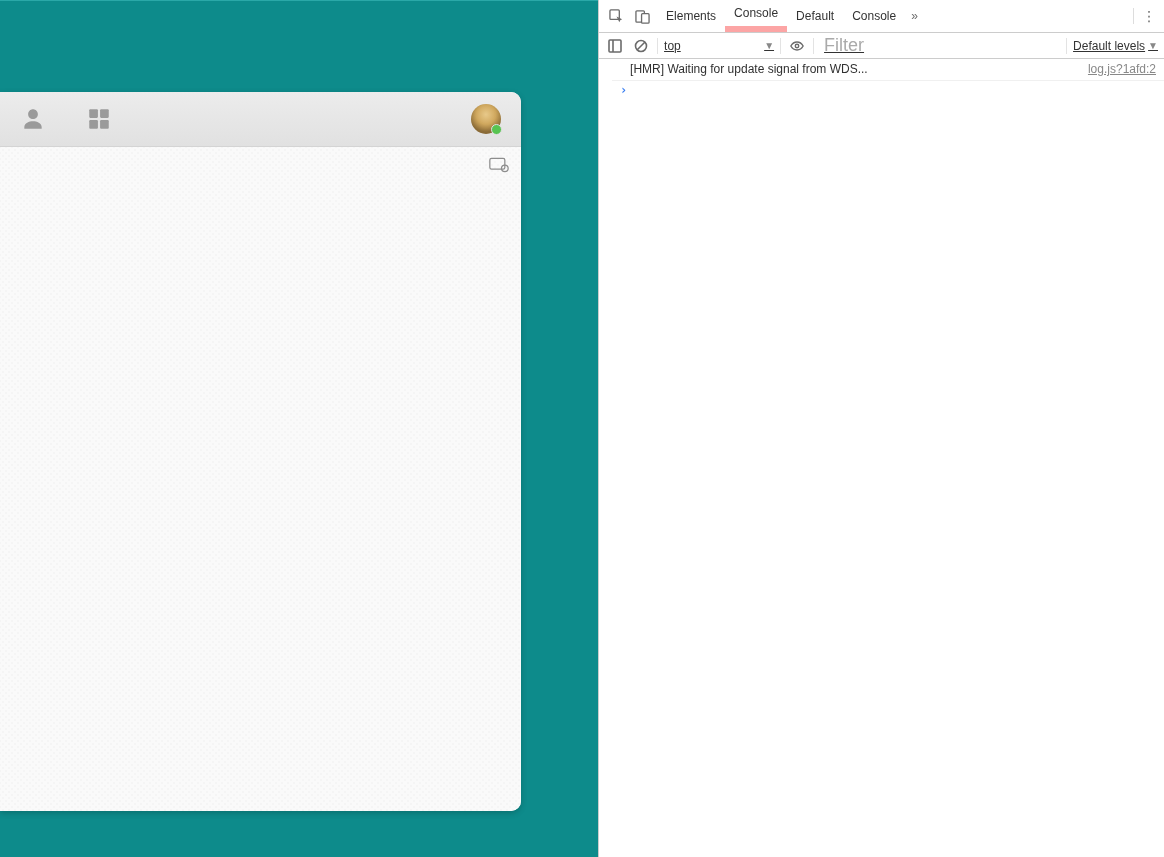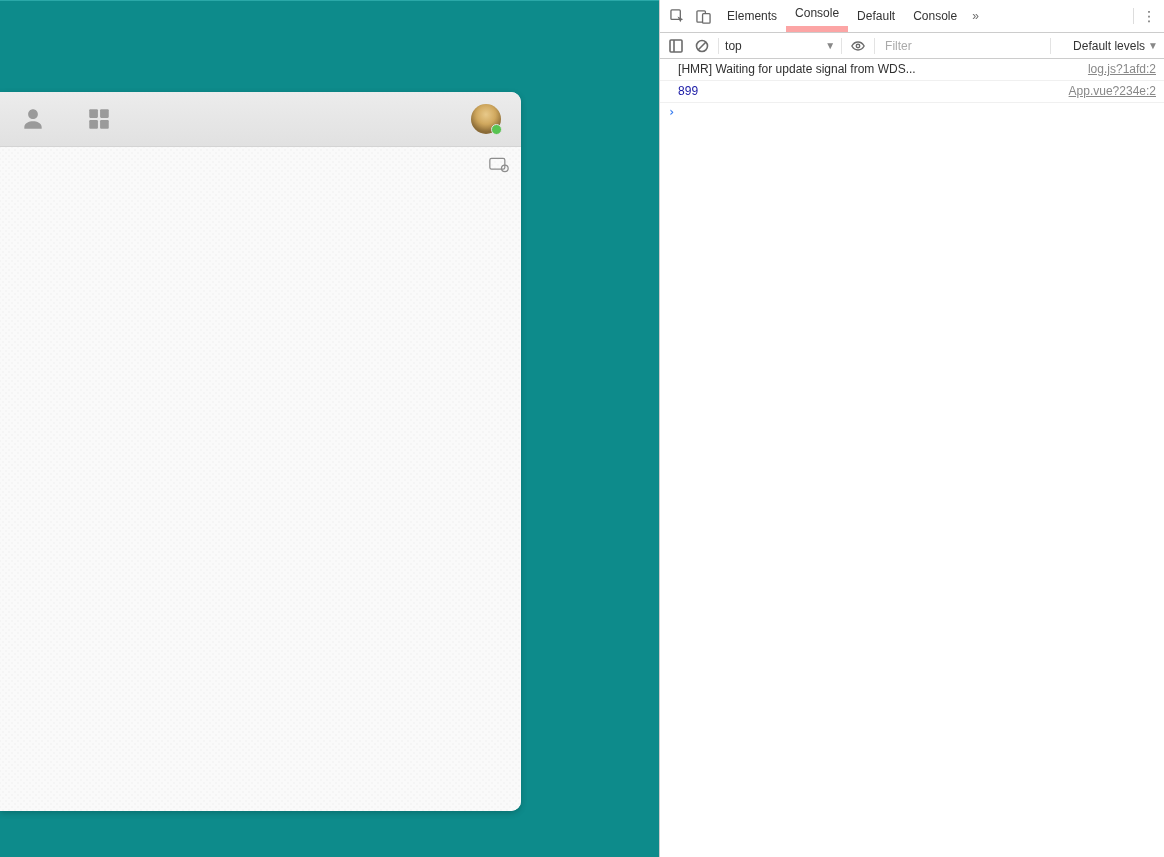--- a/index.html
+++ b/index.html
@@ -70,37 +70,37 @@
 .dt-tabbtn svg { width:15px; height:15px; stroke:#6b6b6b; fill:none; stroke-width:1.4; }
 .dt-tab { padding:0 9px; height:100%; display:flex; align-items:center; cursor:pointer; color:#333; }
 .dt-tab.active { border-bottom:6px solid #fca5a5; color:#333; }
 .dt-chevrons { padding:0 6px; color:#6b6b6b; font-size:12px; cursor:pointer; }
 .dt-divider { width:1px; height:16px; background:#ddd; margin:0 6px; }
 .dt-kebab { color:#6b6b6b; font-size:14px; padding:0 2px; cursor:pointer; }
 
 .dt-toolbar {
   height:26px; display:flex; align-items:center;
   border-bottom:1px solid #ccc; font-size:12px; color:#333;
-  padding:0 6px; gap:6px;
+  padding:0 6px; gap:6px;text-decoration:underline;
 }
 .dt-tool { width:20px; height:20px; display:flex; align-items:center; justify-content:center; cursor:pointer; }
 .dt-tool svg { width:14px; height:14px; stroke:#6b6b6b; fill:none; stroke-width:1.6; }
 .tb-sep { width:1px; height:16px; background:#e3e3e3; }
 .context-select { display:flex; align-items:center; gap:4px; min-width:110px; cursor:pointer; color:#333; }
 .context-select .carat { color:#888; font-size:10px; }
 .eye { color:#6b6b6b; }
 .filter-input {
-  border:none; outline:none; font-size:12px; flex:1; min-width:40px;
+  border:none; outline:none; font-size:18px; flex:1; min-width:40px;
   padding:2px 4px; color:#333;
 }
 .filter-input::placeholder { color:#aaa; }
-.levels { display:flex; align-items:center; gap:3px; color:#333; cursor:pointer; white-space:nowrap;margin-left:16px; }
+.levels { display:flex; align-items:center; gap:3px; color:#333; cursor:pointer; white-space:nowrap; }
 .levels .carat { font-size:10px; color:#888; }
 
-.console-body { flex:1; font-family:Menlo,Consolas,monospace; font-size:12px; overflow:auto; }
+.console-body { flex:1; font-family:Menlo,Consolas,monospace; font-size:12px; overflow:auto;padding-left:13px; }
 .log-row {
   display:flex; padding:2px 8px 2px 18px; border-bottom:1px solid #f0f0f0;
   line-height:17px;
 }
 .log-msg { flex:1; white-space:pre; color:#303030; }
 .log-msg.number { color:#1a1aa6; }
 .log-src { color:#888; text-decoration:underline; cursor:pointer; white-space:nowrap; margin-left:23px; }
 .prompt-row { padding:2px 8px; color:#367cf1; font-weight:bold; font-family:Menlo,Consolas,monospace; font-size:12px; }
 </style>
 </head>
@@ -192,19 +192,15 @@
       <span>Default levels</span>
       <span class="carat">▼</span>
     </div>
   </div>
 
   <div class="console-body">
     <div class="log-row">
       <span class="log-msg">[HMR] Waiting for update signal from WDS...</span>
       <span class="log-src">log.js?1afd:2</span>
     </div>
-    <div class="log-row">
-      <span class="log-msg number">899</span>
-      <span class="log-src">App.vue?234e:2</span>
-    </div>
     <div class="prompt-row">›</div>
   </div>
 </div>
 
 </body></html>

